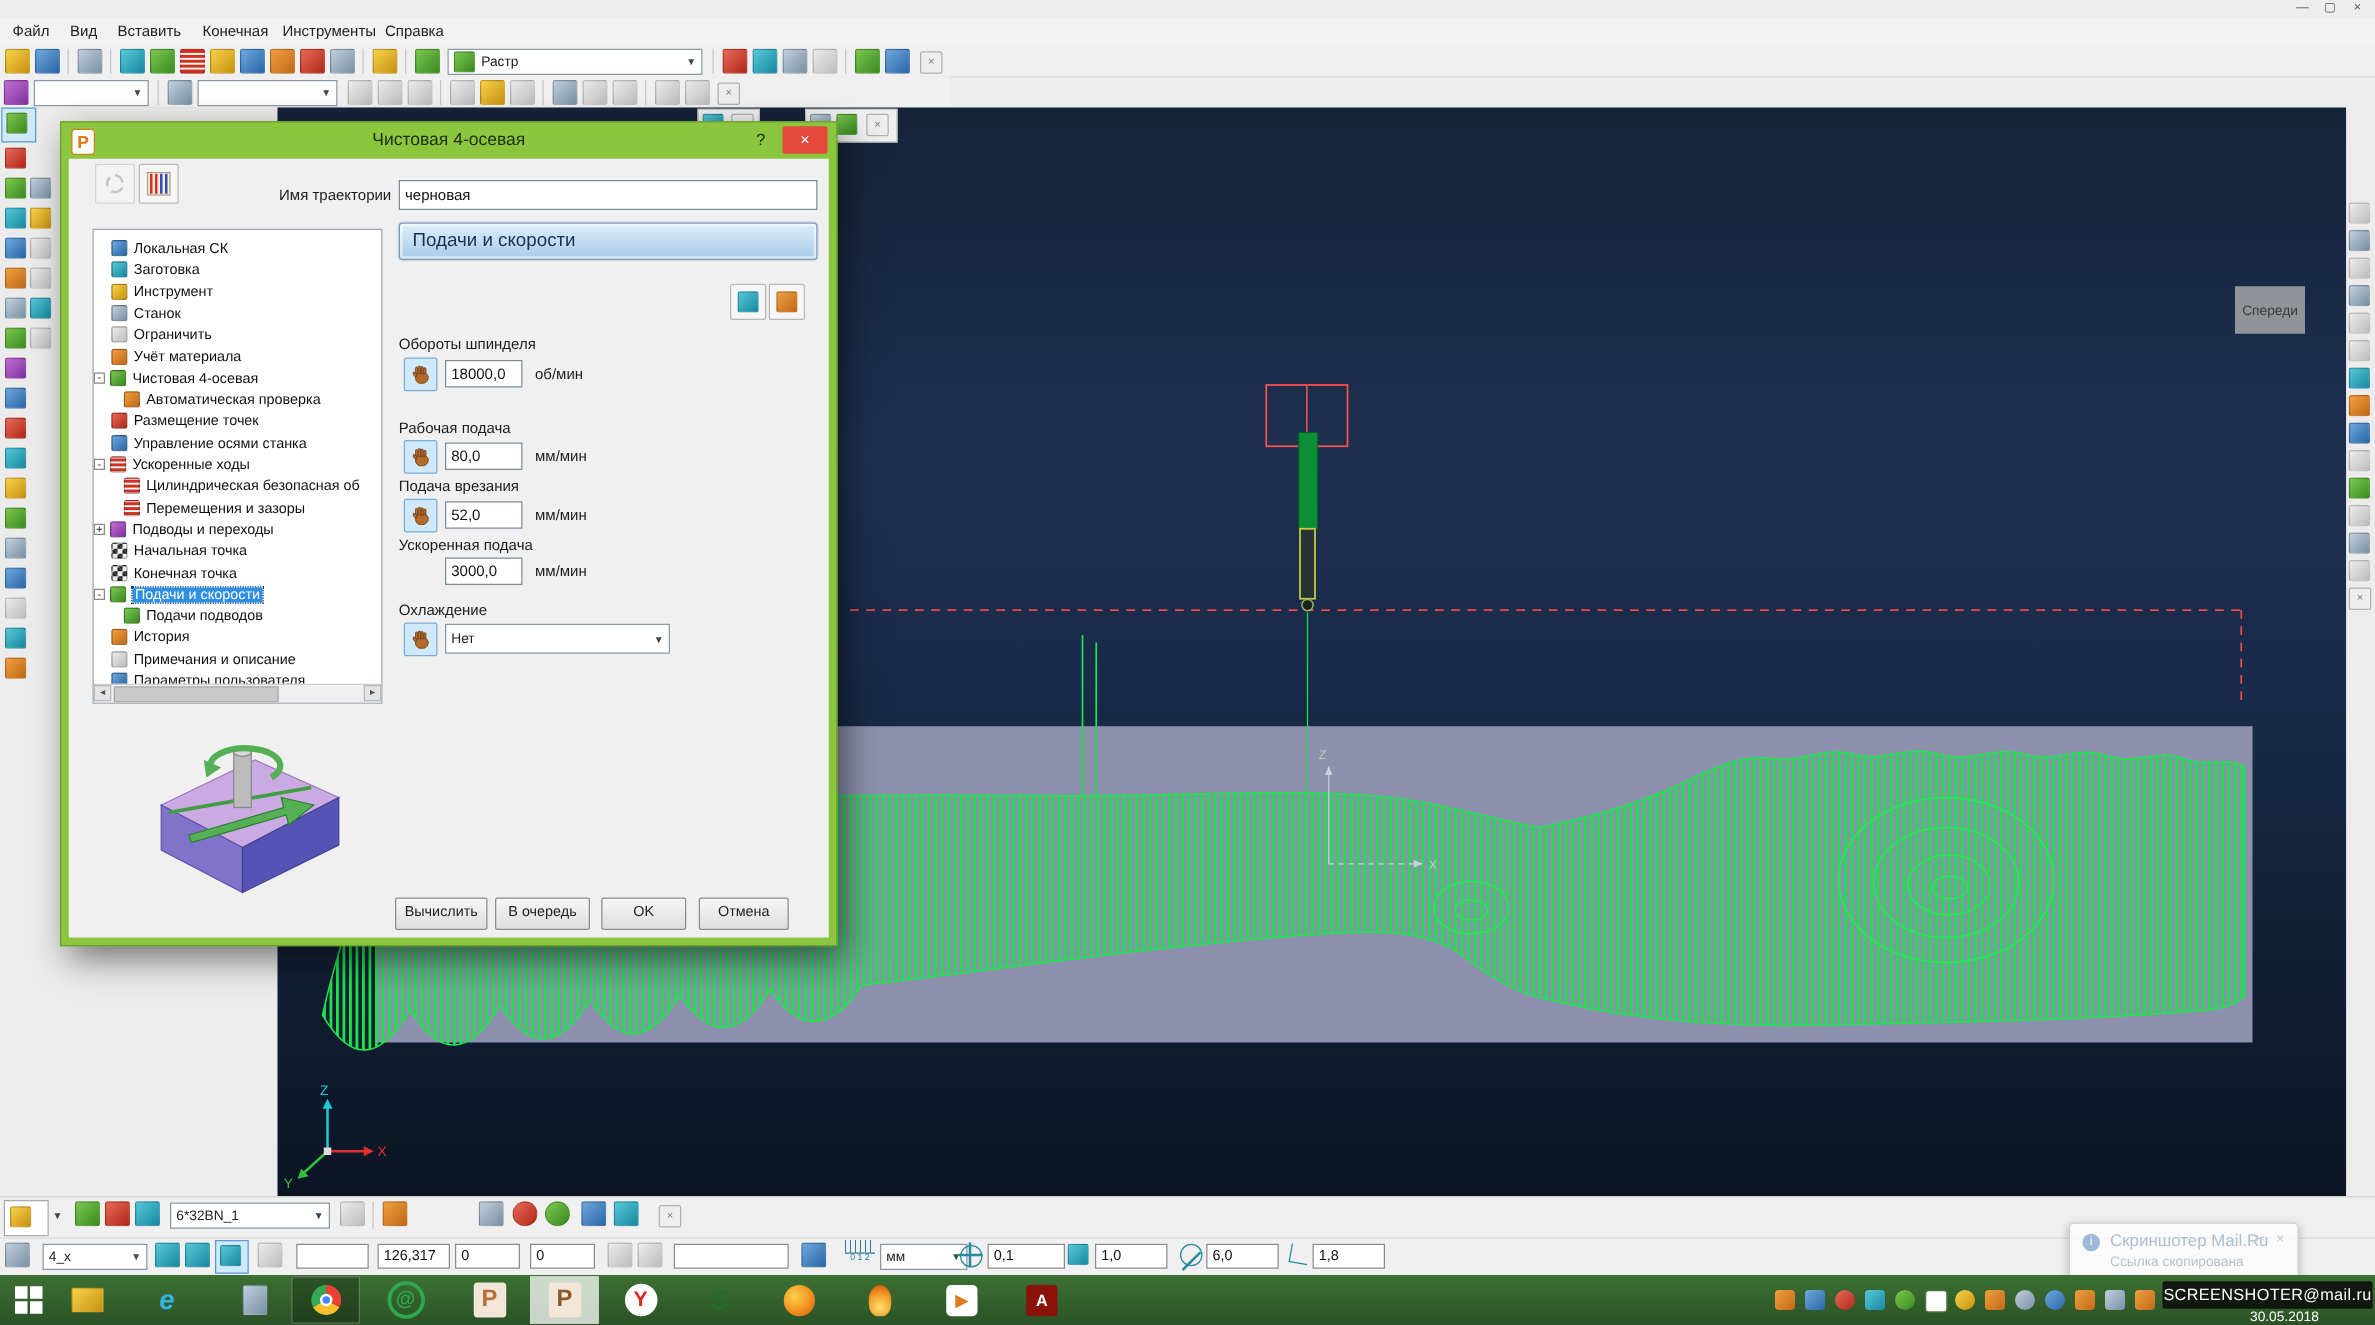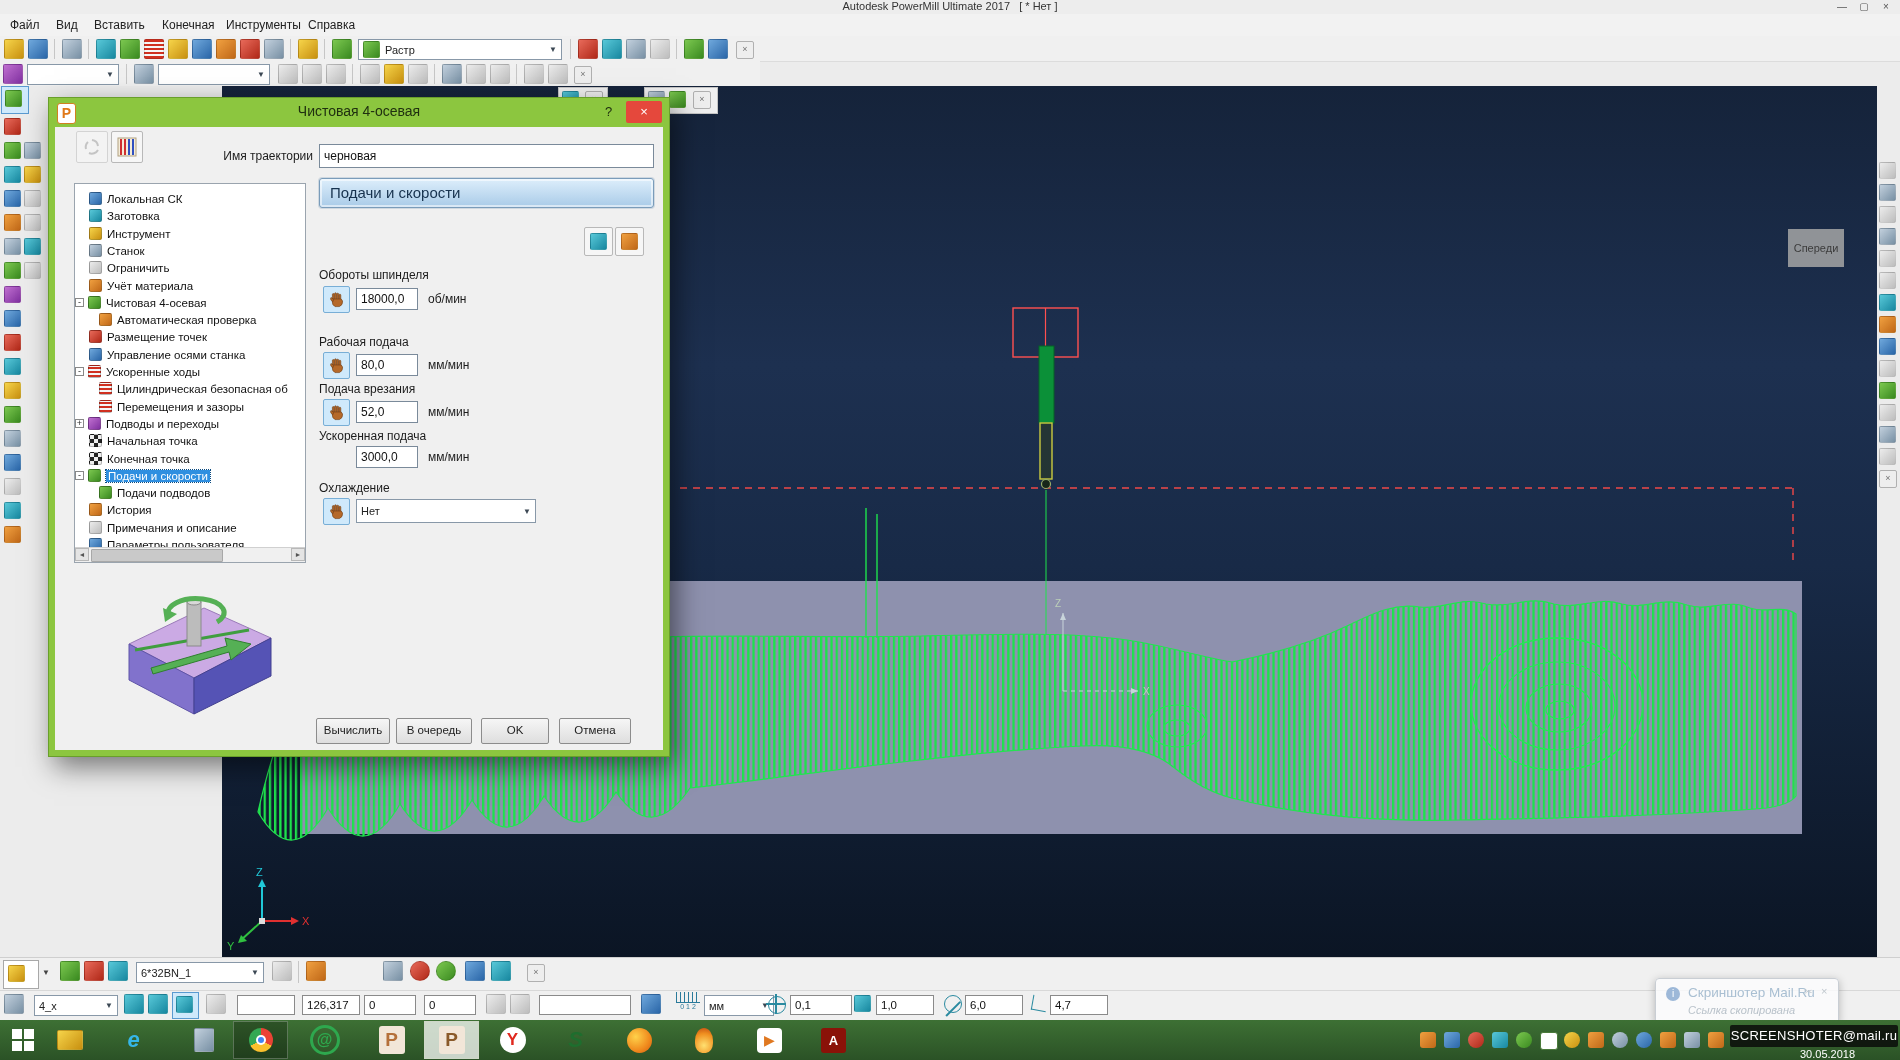--- a/index.html
+++ b/index.html
@@ -95,33 +95,30 @@
   .tbtn{width:55px;height:38px;top:1px;display:flex;align-items:center;justify-content:center;}
   .tbtn.active{background:rgba(255,255,255,.75);border:1px solid #cfd8c8;box-sizing:border-box;}
   .tbtn.pressed{background:rgba(0,0,0,.25);border:1px solid rgba(255,255,255,.25);box-sizing:border-box;}
   .appletter{font-weight:bold;font-size:22px;line-height:28px;}
   .tray{width:16px;height:16px;border-radius:3px;}
   .shot-badge{background:rgba(8,8,8,.82);color:#fff;font-size:13px;line-height:22px;
               text-align:center;border-radius:2px;letter-spacing:.3px;}
   .toast{background:rgba(252,253,254,.8);border:1px solid #c9ced4;border-radius:4px;
          box-shadow:0 2px 8px rgba(0,0,0,.25);}
   .toast .t1{color:#a9bfd2;font-size:13.5px;}
-  .toast .t2{color:#b9c2ca;font-size:11px;font-style:italic;}
+  .toast .t2{color:#b9c2ca;font-size:11px;}
   .info-ic{width:14px;height:14px;border-radius:50%;background:#9db8d8;color:#fff;font-size:10px;
            line-height:14px;text-align:center;}
 </style>
 </head>
 <body>
 
 <div id="app">
 
   <div class="abs titlebar"></div>
-  <div class="abs titletext">
-    <span>Autodesk PowerMill Ultimate 2017</span>&nbsp;&nbsp;&nbsp;<span>[ * Нет ]</span>
-  </div>
   <div class="abs winctl" style="left:1834px">—</div>
   <div class="abs winctl" style="left:1856px">▢</div>
   <div class="abs winctl" style="left:1878px">×</div>
 
   <div class="abs menubar"></div>
   <div class="abs menuitem" style="left:6px;top:17px">Файл</div>
   <div class="abs menuitem" style="left:52px;top:17px">Вид</div>
   <div class="abs menuitem" style="left:90px;top:17px">Вставить</div>
   <div class="abs menuitem" style="left:158px;top:17px">Конечная</div>
   <div class="abs menuitem" style="left:222px;top:17px">Инструменты</div>
@@ -608,21 +605,21 @@
     <div style="position:absolute;top:6px;left:-3px;height:1.5px;width:20px;background:#2a8aa0"></div>
   </div>
   <div class="abs sfield" style="left:790px;top:995px;width:62px;height:20px">0,1</div>
   <div class="abs tile sm g-teal" style="left:854px;top:995px"></div>
   <div class="abs sfield" style="left:876px;top:995px;width:58px;height:20px">1,0</div>
   <div class="abs" style="left:944px;top:995px;width:16px;height:16px;border:1.5px solid #2a8aa0;border-radius:50%">
     <div style="position:absolute;left:-2px;top:12px;width:20px;height:1.5px;background:#2a8aa0;transform:rotate(-45deg)"></div>
   </div>
   <div class="abs sfield" style="left:965px;top:995px;width:58px;height:20px">6,0</div>
   <div class="abs" style="left:1032px;top:996px;width:14px;height:14px;border-left:1.5px solid #2a8aa0;border-bottom:1.5px solid #2a8aa0;transform:rotate(10deg)"></div>
-  <div class="abs sfield" style="left:1050px;top:995px;width:58px;height:20px">4,7</div>
+  <div class="abs sfield" style="left:1050px;top:995px;width:58px;height:20px">1,8</div>
 
   <div class="abs toast" style="left:1655px;top:978px;width:182px;height:44px">
     <div class="abs info-ic" style="left:10px;top:8px">i</div>
     <div class="abs t1" style="left:32px;top:6px">Скриншотер Mail.Ru</div>
     <div class="abs" style="left:148px;top:7px;color:#c0c8ce;font-size:10px">✂</div>
     <div class="abs" style="left:165px;top:6px;color:#c0c8ce;font-size:11px">×</div>
     <div class="abs t2" style="left:32px;top:25px">Ссылка скопирована</div>
   </div>
 
   <div class="abs taskbar"></div>

